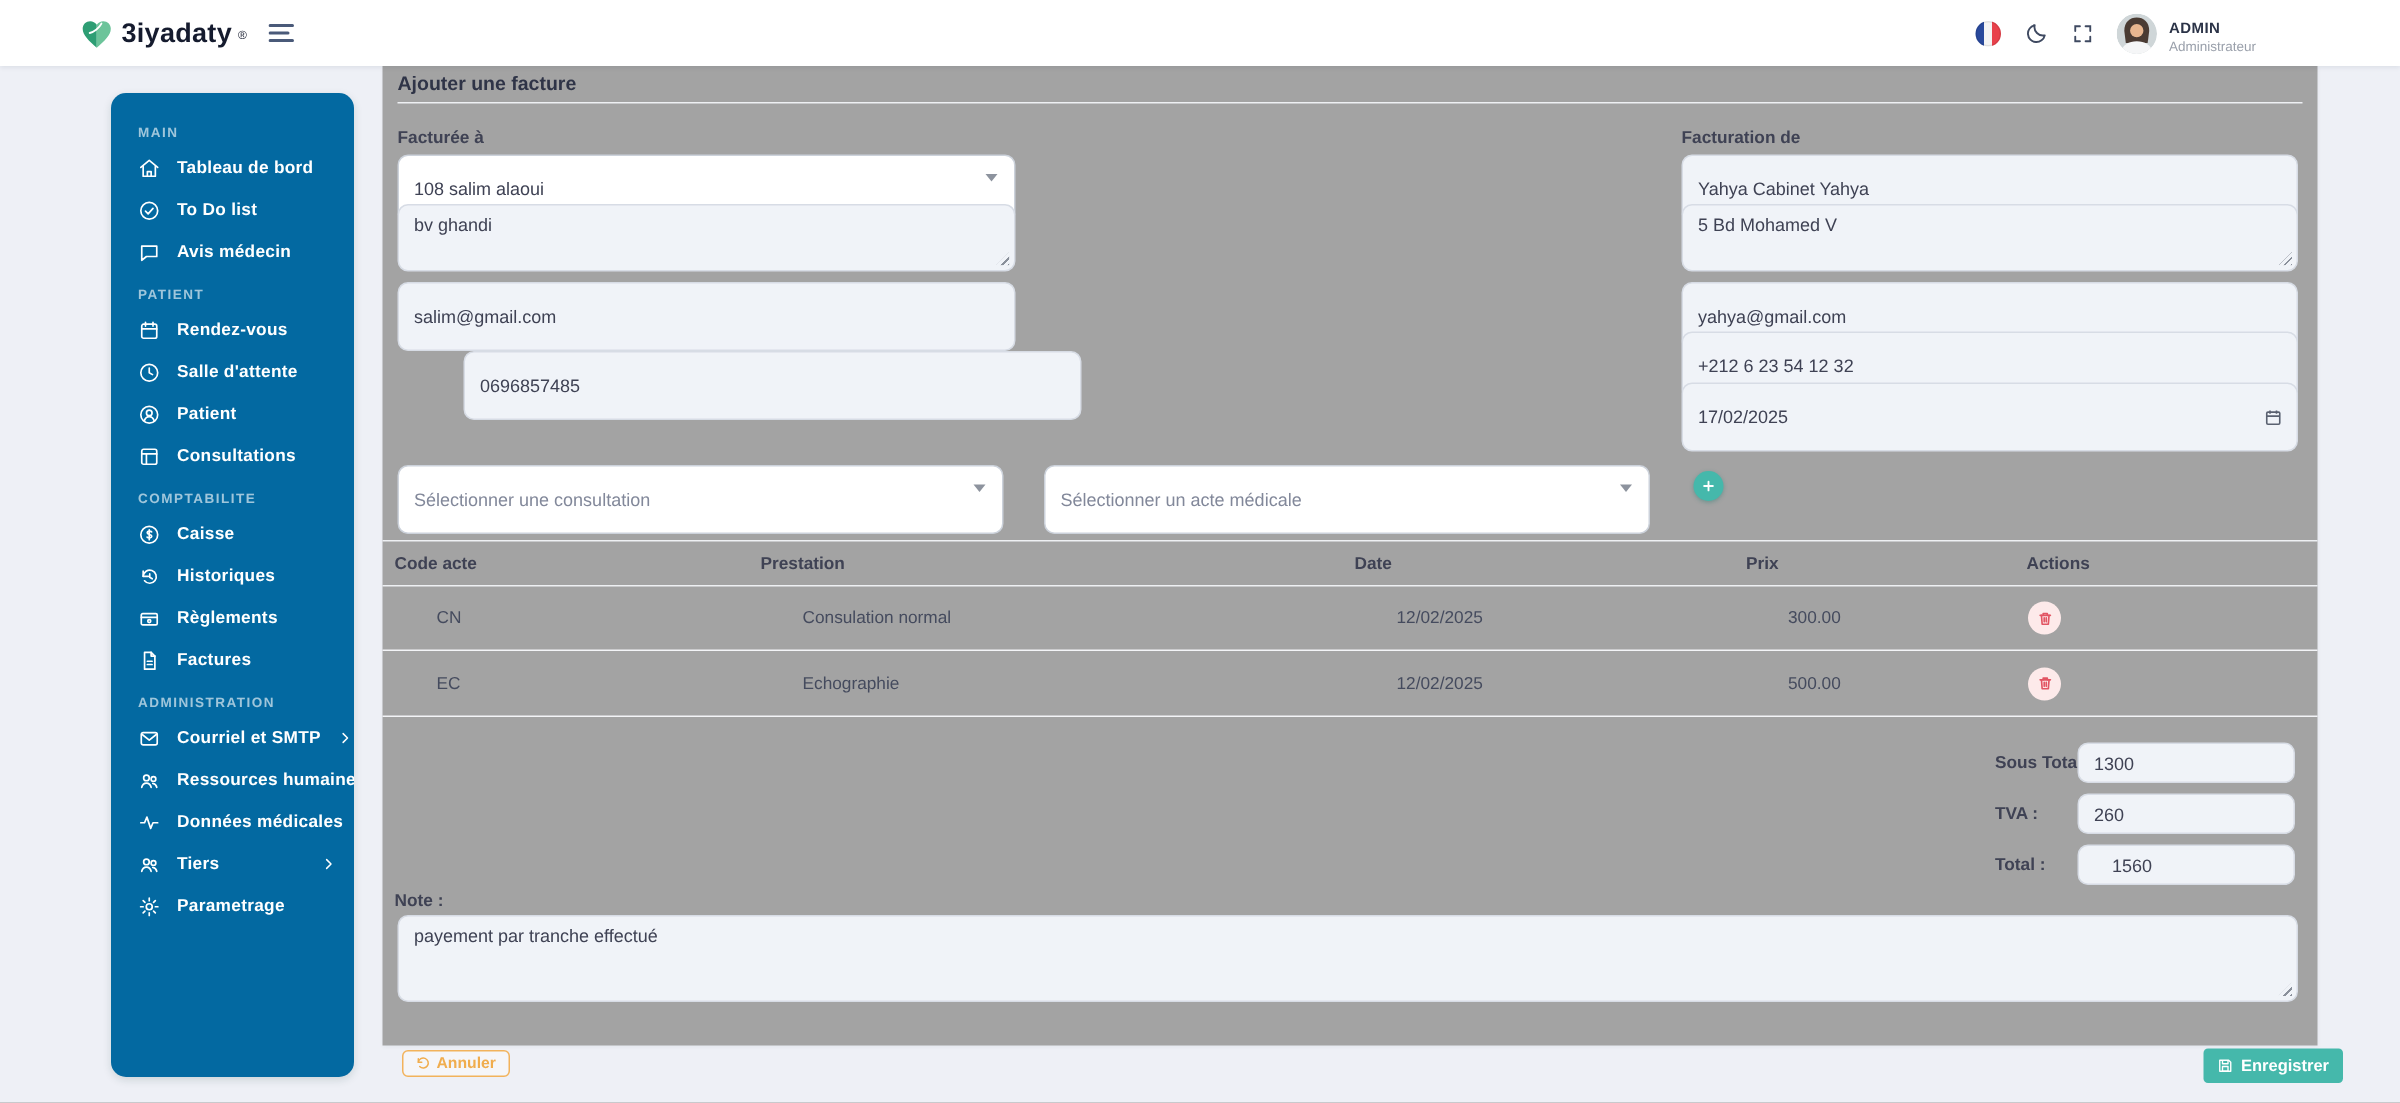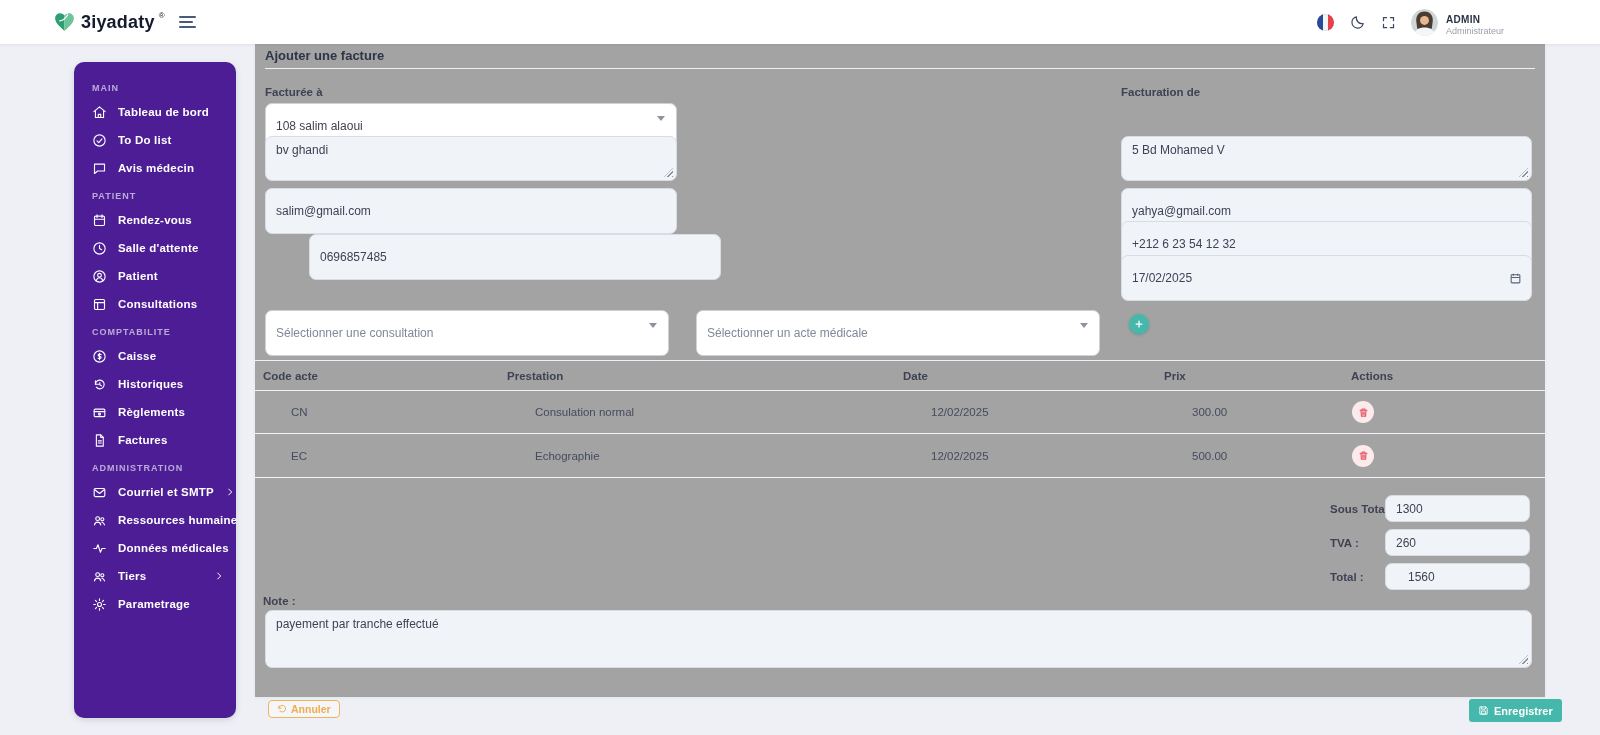--- a/index.html
+++ b/index.html
@@ -9,40 +9,40 @@
     background:#eef0f6;
     position:relative;
     color:#3f4254;
   }
   
   .navbar {
     position:absolute; top:0; left:0; width:1600px; height:44px;
     background:#ffffff; box-shadow:0 1px 3px rgba(20,30,60,.07);
     display:flex; align-items:center; z-index:20;
   }
-  .logo { display:flex; align-items:flex-start; gap:4px; margin-left:52px; cursor:pointer; }
+  .logo { display:flex; align-items:center; gap:4px; margin-left:52px; cursor:pointer; }
   .logo-text { font-size:18px; font-weight:700; color:#151b2e; letter-spacing:.2px; line-height:26px;}
   .logo-reg { font-size:8px; color:#151b2e; margin-top:2px; }
   .hamburger { margin-left:14px; background:none; border:none; cursor:pointer; display:flex; }
   .nav-right { margin-left:auto; margin-right:96px; display:flex; align-items:center; gap:15px; }
   .icon-btn { background:none; border:none; cursor:pointer; display:flex; align-items:center; }
   .flag {
     width:17px; height:17px; border-radius:50%;
     background:linear-gradient(90deg,#29499c 0 34%, #f4f4f4 34% 66%, #e8414b 66% 100%);
     box-shadow:0 0 0 1px rgba(0,0,0,.08) inset; display:inline-block; cursor:pointer;
   }
   .user-chip { display:flex; align-items:flex-end; gap:8px; cursor:pointer; }
   .avatar { width:27px; height:27px; border-radius:50%; overflow:hidden; display:block; }
   .user-name { font-size:10px; font-weight:700; color:#2b3347; letter-spacing:.3px; }
   .user-role { font-size:9px; color:#9aa0ab; margin-top:1px; }
 
   
   .sidebar {
     position:absolute; left:74px; top:62px; width:162px; height:656px;
-    background:#4c1d95; border-radius:10px; padding-top:12px;
+    background:#0369a1; border-radius:10px; padding-top:12px;
     box-shadow:0 2px 6px rgba(20,60,55,.15); overflow:hidden; z-index:10;
   }
   .nav-section-header {
     padding:9px 18px 5px; font-size:9px; font-weight:700;
     color:rgba(255,255,255,.62); letter-spacing:1px;
   }
   .nav-item {
     height:28px; display:flex; align-items:center; gap:11px;
     padding:0 12px 0 18px; color:#ffffff; font-size:11.5px; font-weight:600;
     letter-spacing:.2px; cursor:pointer; white-space:nowrap;
@@ -349,20 +349,21 @@
     <i class="caret"></i>
   </div>
   <div class="textarea-box" style="left:10px; top:92px; width:412px; height:45px;">
     <span>bv ghandi</span>
     <i class="resize-handle"></i>
   </div>
   <input class="field" style="left: 10px; top: 144px; width: 412px;" readonly="" value="salim@gmail.com">
   <input class="field" style="left: 10px; top: 190px; width: 412px; margin-left: 44px;" readonly="" value="0696857485">
 
   <div class="form-label" style="left:866px; top:42px;text-align:right;">Facturation de</div>
+  <input class="field" style="left: 866px; top: 59px; width: 411px;" readonly="" value="Yahya Cabinet Yahya">
   <div class="textarea-box" style="left:866px; top:92px; width:411px; height:45px;">
     <span>5 Bd Mohamed V</span>
     <i class="resize-handle"></i>
   </div>
   <input class="field" style="left: 866px; top: 144px; width: 411px;" readonly="" value="yahya@gmail.com">
   <input class="field" style="left: 866px; top: 177px; width: 411px;" readonly="" value="+212 6 23 54 12 32">
   <div class="date-box" style="left:866px; top:211px; width:411px;">
     <span>17/02/2025</span>
     <svg width="13" height="13" viewBox="0 0 24 24" fill="none" stroke="#5a6170" stroke-width="2">
         <rect x="4" y="5" width="16" height="15" rx="1.5"></rect>

